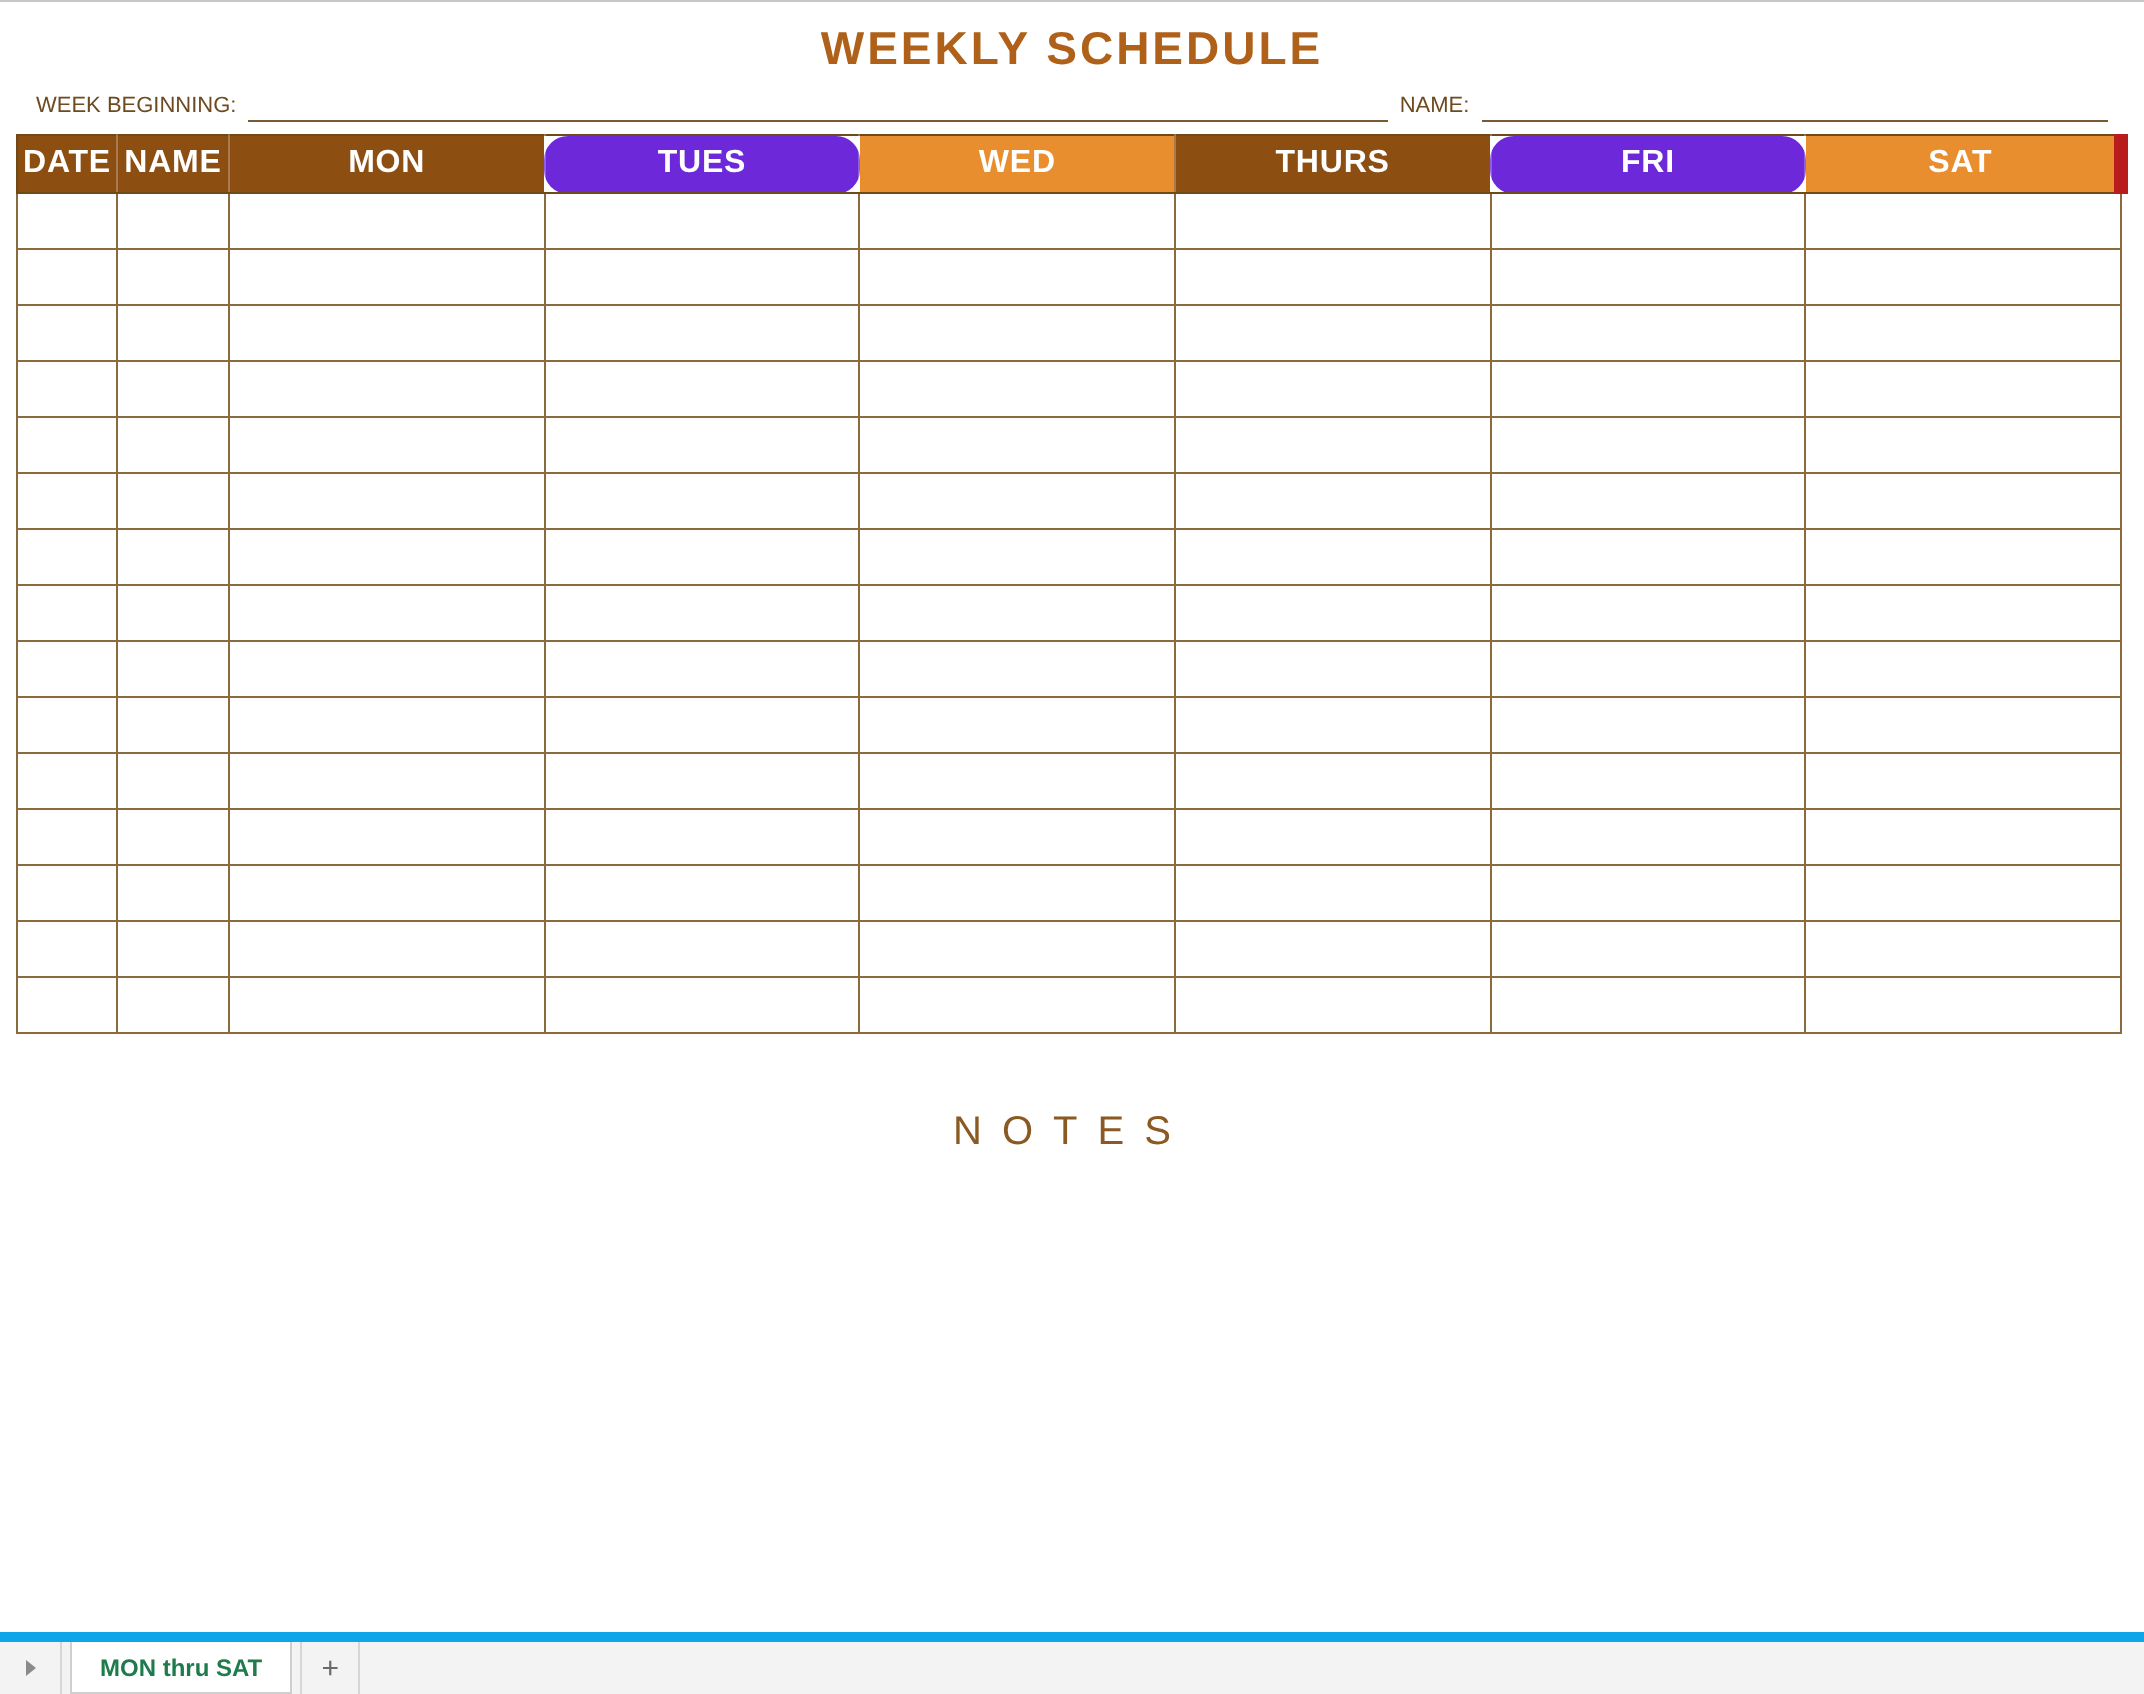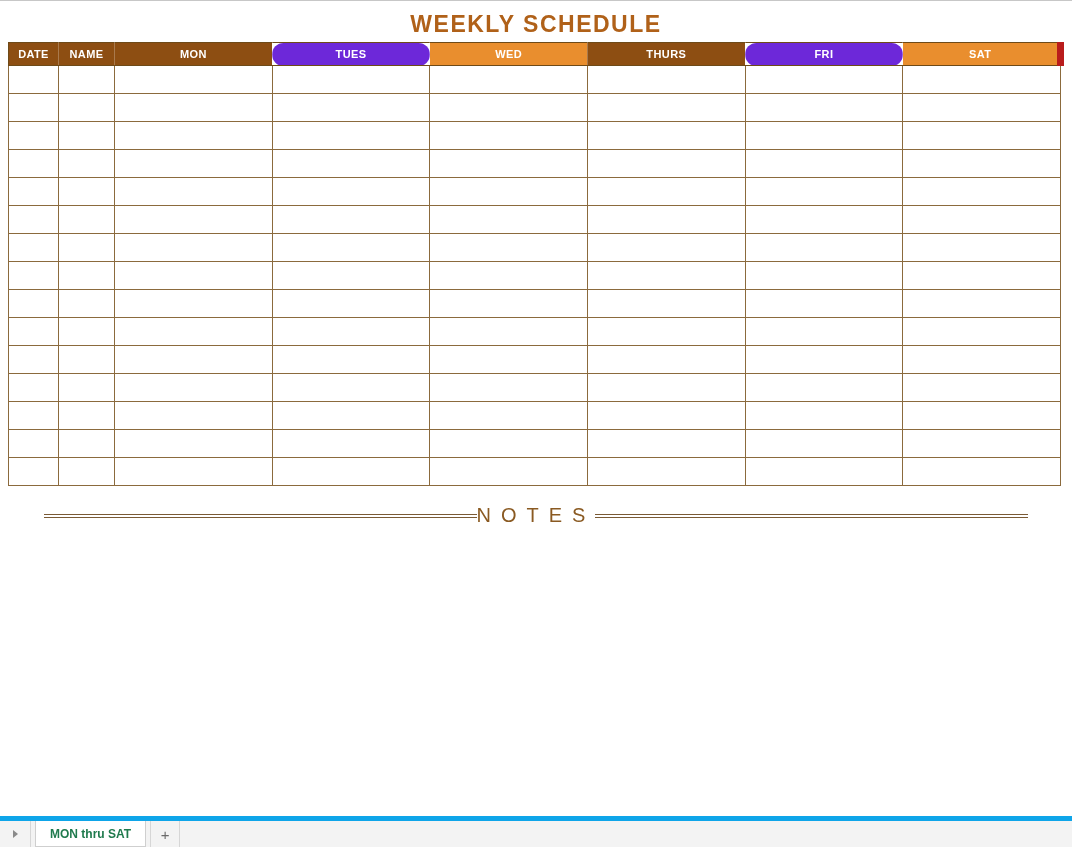--- a/index.html
+++ b/index.html
@@ -54,21 +54,21 @@
     margin: 0 4px;
     border-collapse: collapse;
     table-layout: fixed;
   }
   .schedule col.c-date  { width: 50px; }
   .schedule col.c-hours { width: 56px; }
   .schedule col.c-day   { width: auto; }
   .schedule th {
     color: #ffffff;
     font-weight: 700;
-    font-size: 11px;
+    font-size: 16px;
     letter-spacing: 0.4px;
     padding: 5px 2px;
     text-align: center;
     border-top: 1px solid #6e4a18;
     border-bottom: 1px solid #6e4a18;
     border-left: 1px solid rgba(255,255,255,0.25);
     border-right: 1px solid rgba(255,255,255,0.25);
   }
   .schedule th:first-child { border-left: 1px solid #6e4a18; }
   .schedule th:last-child  { border-right: 7px solid #b91c1c; }
@@ -77,21 +77,23 @@
   .hdr-light { background: #e98e2e; }
   .schedule td {
     height: 25px;
     border: 1px solid #8b6a3d;
     background: #ffffff;
   }
   .notes-row {
     display: flex;
     align-items: center;
     justify-content: center;
+    gap: 16px;
     margin: 18px 40px 0 40px;
+    flex-direction: column;
   }
   .notes-line-wrap {
     flex: 1;
     display: flex;
     flex-direction: column;
     gap: 2px;
   }
   .notes-line {
     height: 0;
     border-top: 1px solid #7a5a35;
@@ -164,20 +166,26 @@
   }
 </style>
 </head>
 <body>
 
 <div class="page">
   <div class="content">
 
     <div class="title">WEEKLY SCHEDULE</div>
 
+    <div class="meta-row">
+      <span class="meta-label">WEEK BEGINNING:</span>
+      <span class="meta-field"></span>
+      <span class="meta-label">NAME:</span>
+      <span class="meta-field" style="flex:0.55"></span>
+    </div>
 
     <table class="schedule">
       <colgroup>
         <col class="c-date">
           <col class="c-hours">
         <col class="c-day">
           <col class="c-day">
           <col class="c-day">
         <col class="c-day">
           <col class="c-day">

